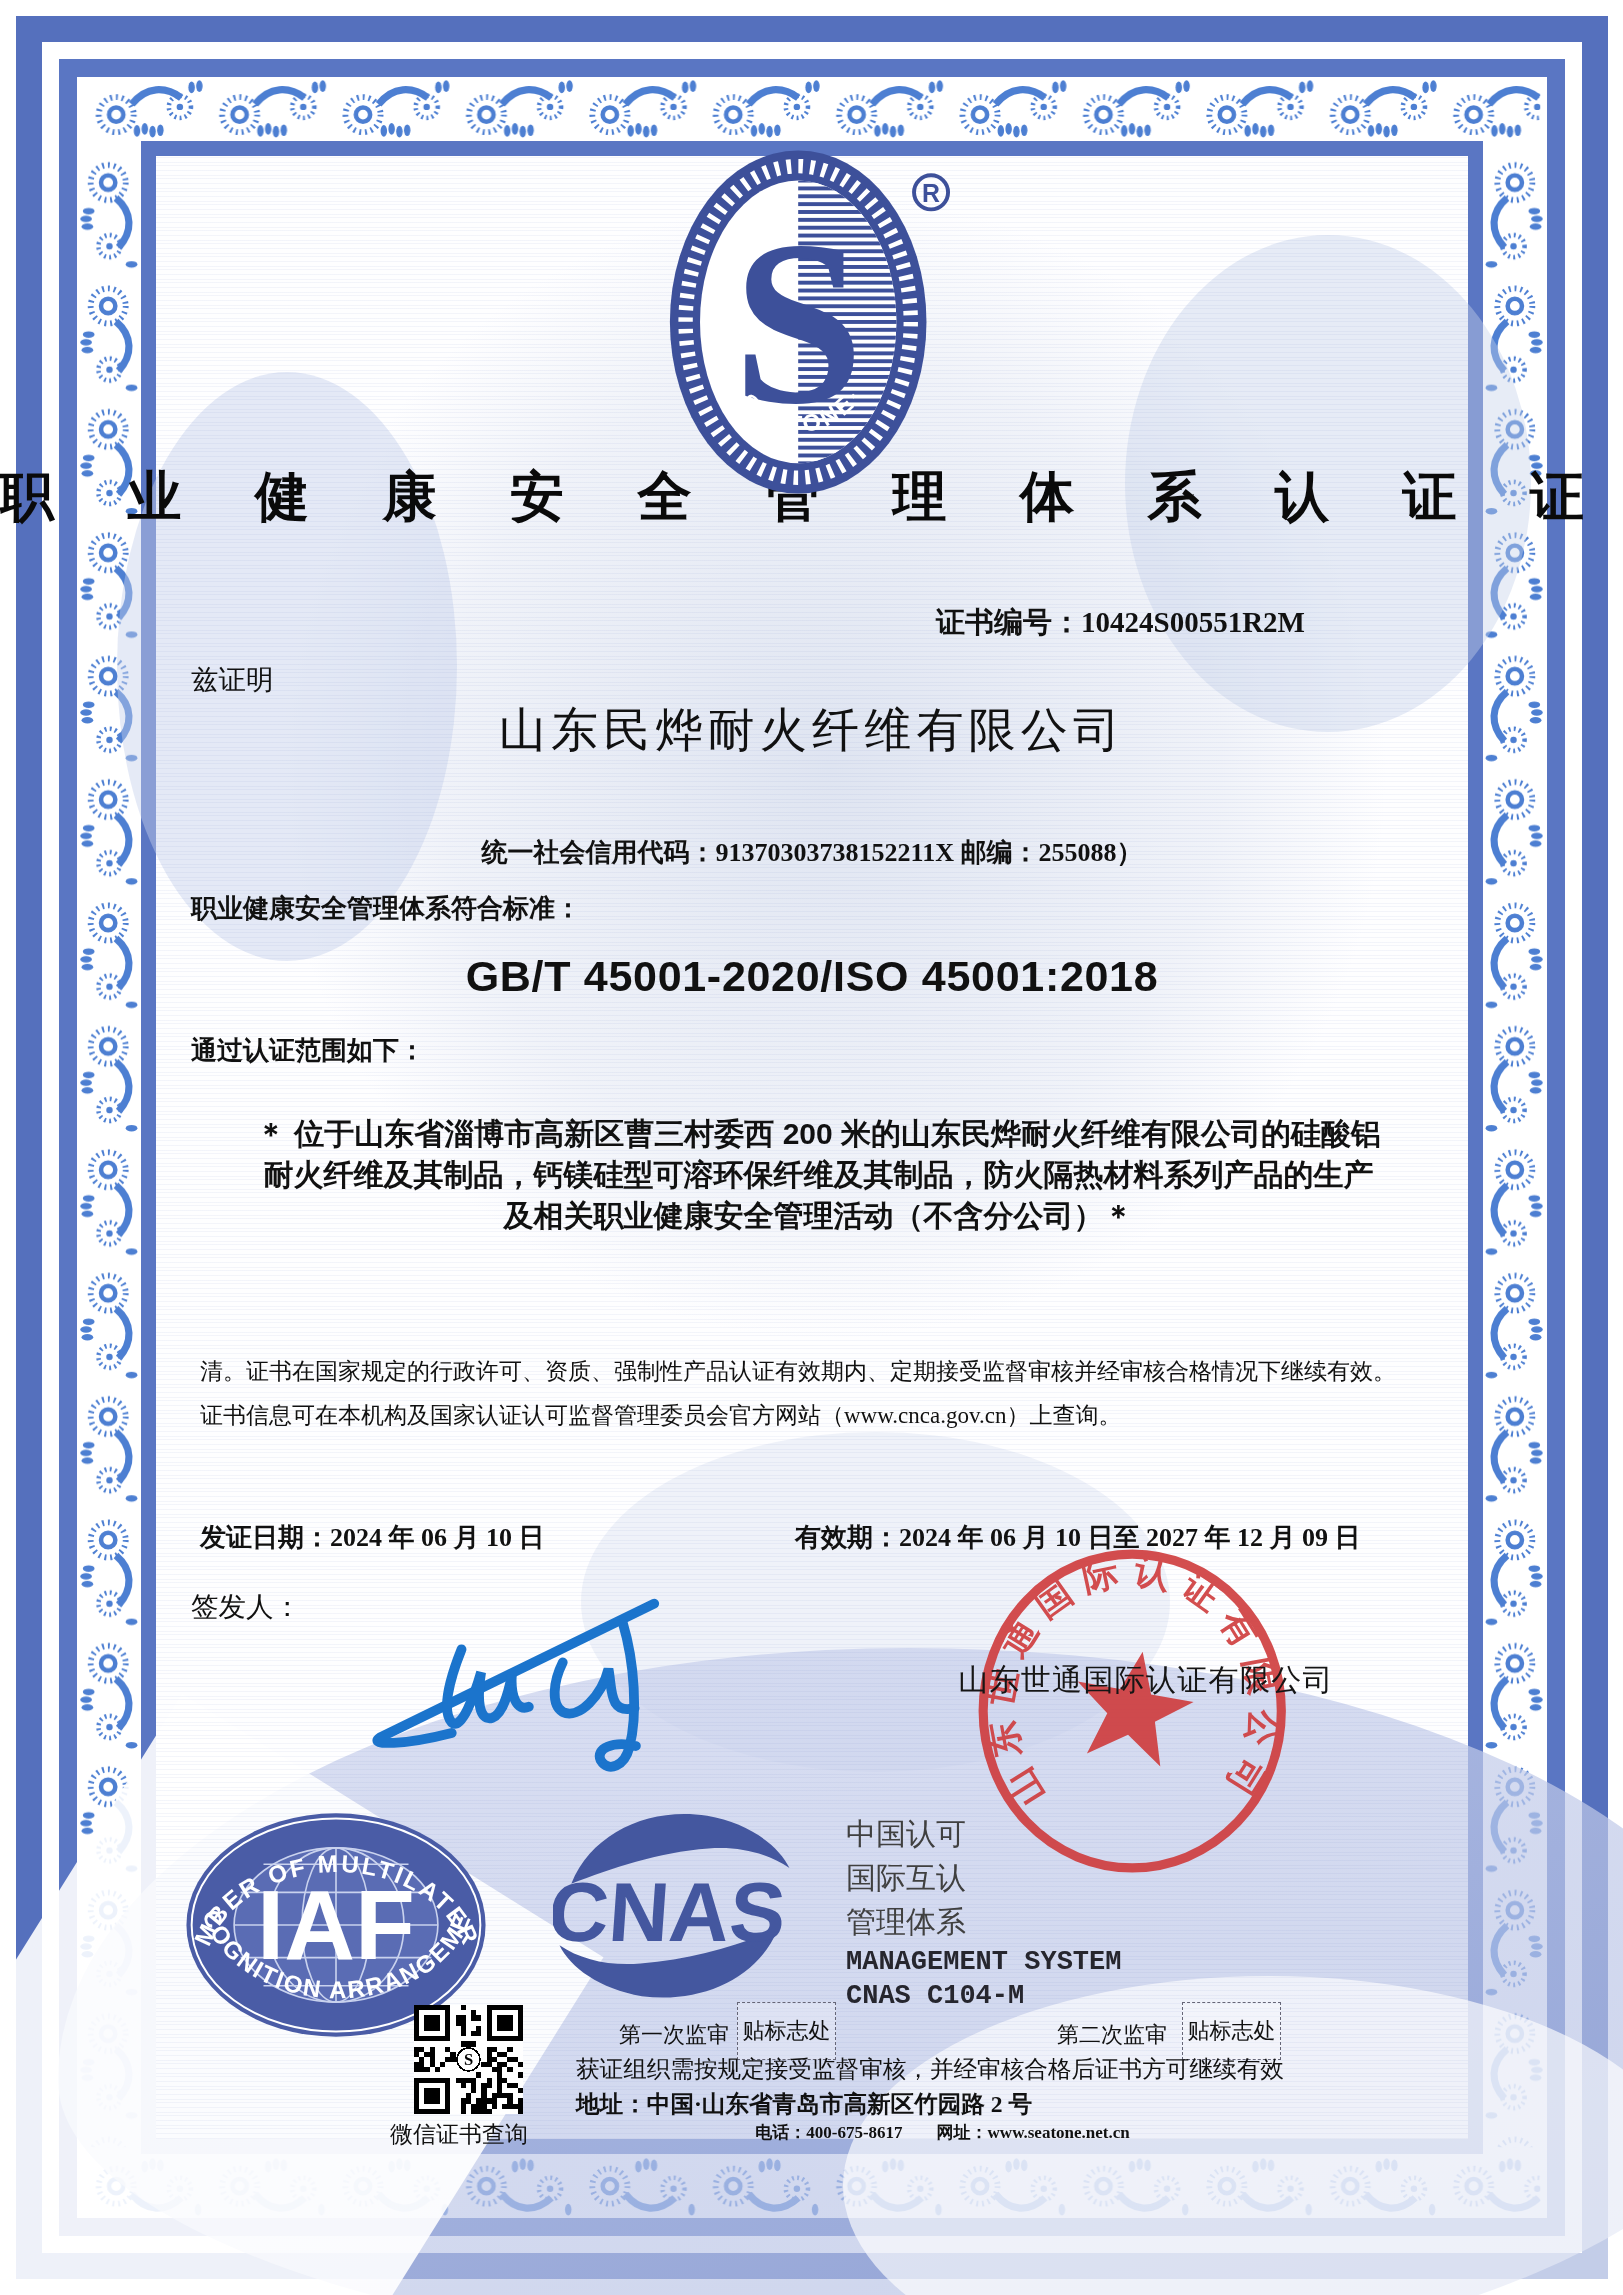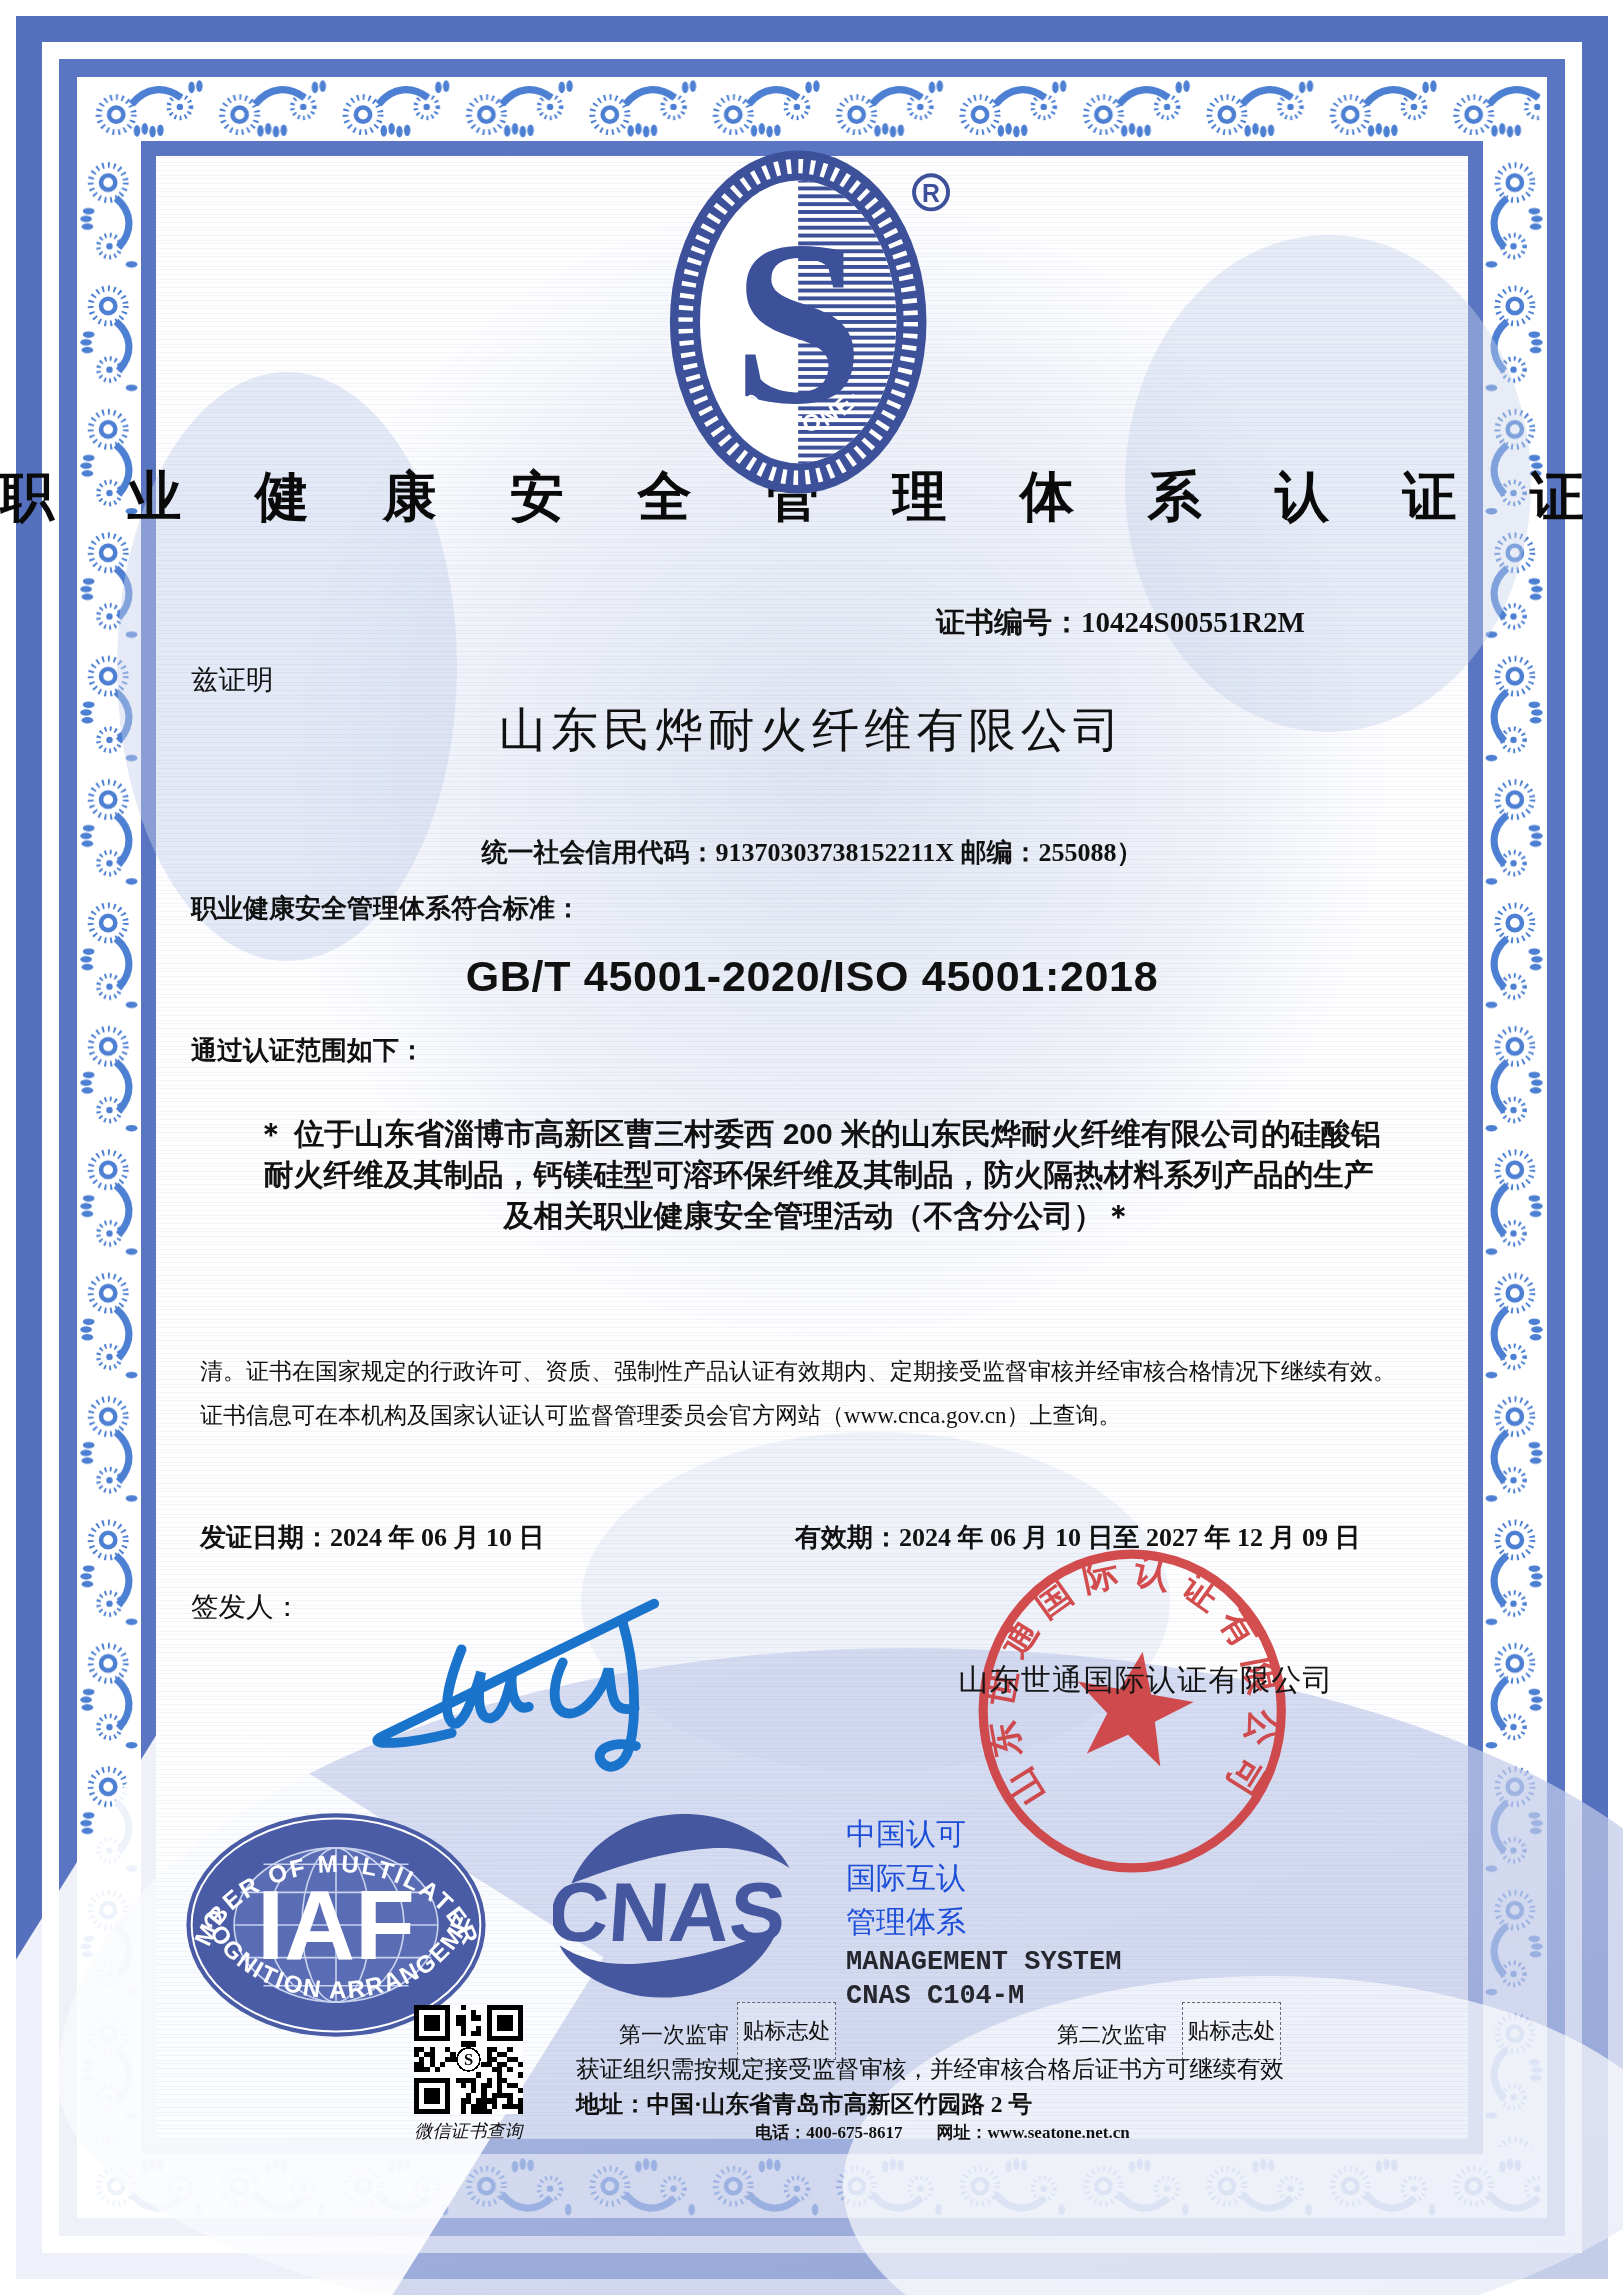--- a/index.html
+++ b/index.html
@@ -30,25 +30,25 @@
             font-family:"Liberation Sans","DejaVu Sans",sans-serif;letter-spacing:0.7px;}
   .scopeintro{top:1033px;left:191px;font-size:26px;font-weight:bold;}
   .scope{top:1113px;left:203px;width:1231px;text-align:center;font-size:30px;font-weight:bold;
          line-height:41px;font-family:"Liberation Sans","DejaVu Sans",sans-serif;}
   .note{top:1350px;left:200px;width:1257px;font-size:23px;line-height:44px;}
   .dateline1{top:1520px;left:200px;font-size:26px;font-weight:bold;}
   .dateline2{top:1520px;left:795px;font-size:26px;font-weight:bold;}
   .signer{top:1589px;left:191px;font-size:27.5px;}
   .issuer-print{top:1660px;left:943px;width:406px;text-align:center;font-size:30px;color:#151515;
                 z-index:6;letter-spacing:1.3px;}
-  .cn-block{top:1812px;left:846px;font-size:30px;line-height:44px;color:#1d4ed8;z-index:4;
+  .cn-block{top:1812px;left:846px;font-size:30px;line-height:44px;color:#404040;z-index:4;
             font-family:"Liberation Sans","DejaVu Sans",sans-serif;}
   .en-block{top:1945px;left:846px;font-size:27px;line-height:34px;font-weight:bold;color:#26262e;
             font-family:Liberation Mono, monospace;z-index:4;}
-  .qr-caption{top:2119px;left:390px;width:157px;text-align:center;font-size:18px;z-index:7;font-style:italic;}
+  .qr-caption{top:2119px;left:390px;width:157px;text-align:left;font-size:23px;z-index:7;}
   .audit1{top:2020px;left:619px;font-size:22px;z-index:7;}
   .audit2{top:2020px;left:1057px;font-size:22px;z-index:7;}
   .sticker-box{position:absolute;width:97px;height:56px;border:1.3px dashed #667;display:flex;
                align-items:center;justify-content:center;font-size:22px;z-index:7;background:rgba(255,255,255,0.25);}
   .sbox1{top:2002px;left:737px;}
   .sbox2{top:2002px;left:1182px;}
   .supnote{top:2053px;left:576px;width:733px;text-align:left;font-size:23.6px;z-index:7;}
   .footaddr{top:2088px;left:576px;width:733px;font-size:23.6px;font-weight:bold;z-index:7;}
   .foottel{top:2121px;left:576px;width:733px;text-align:center;font-size:17px;font-weight:bold;z-index:7;}
   .svgpos{position:absolute;z-index:5;}

